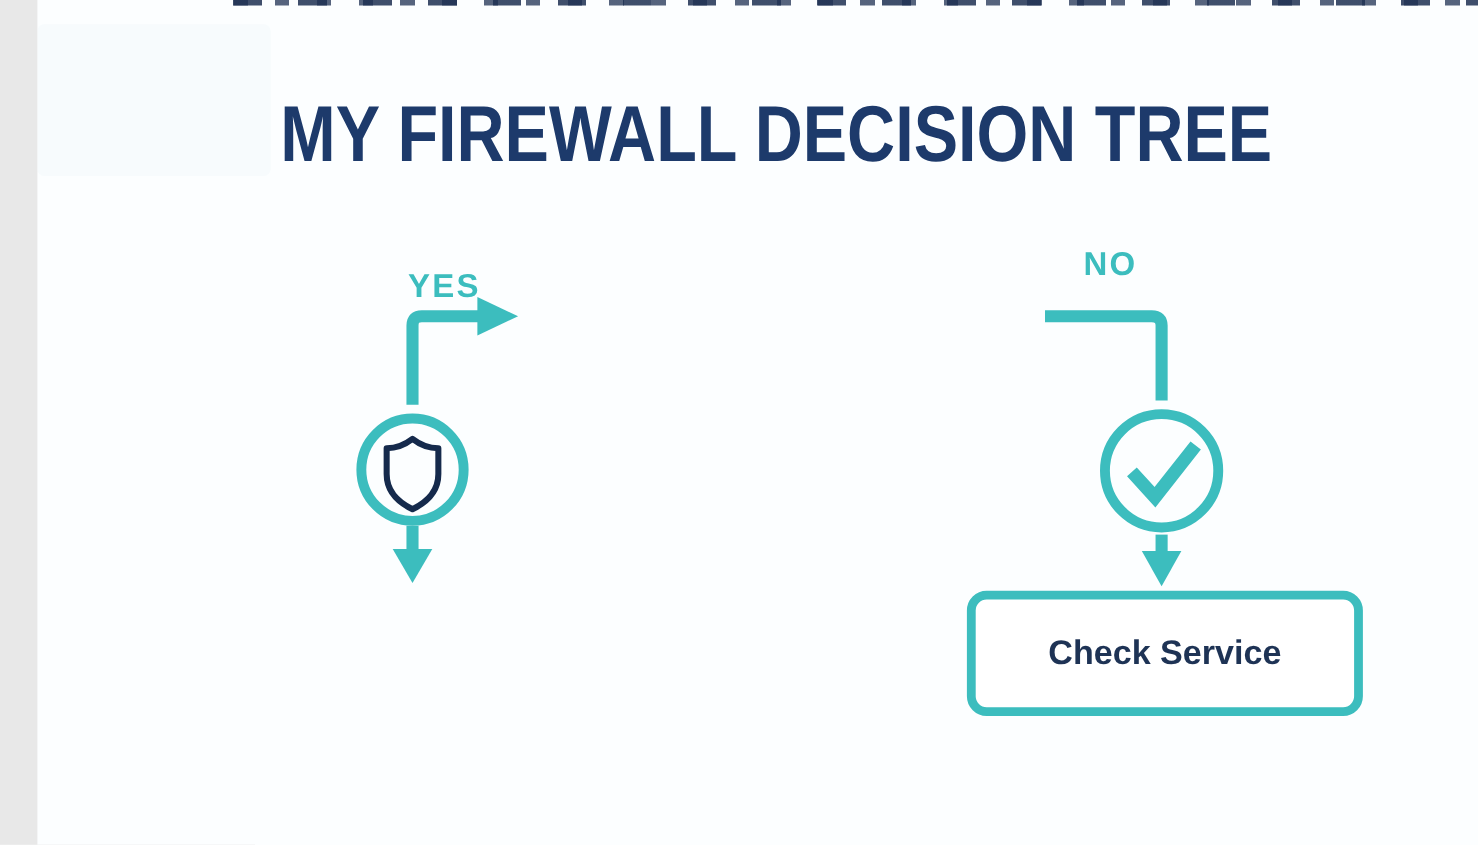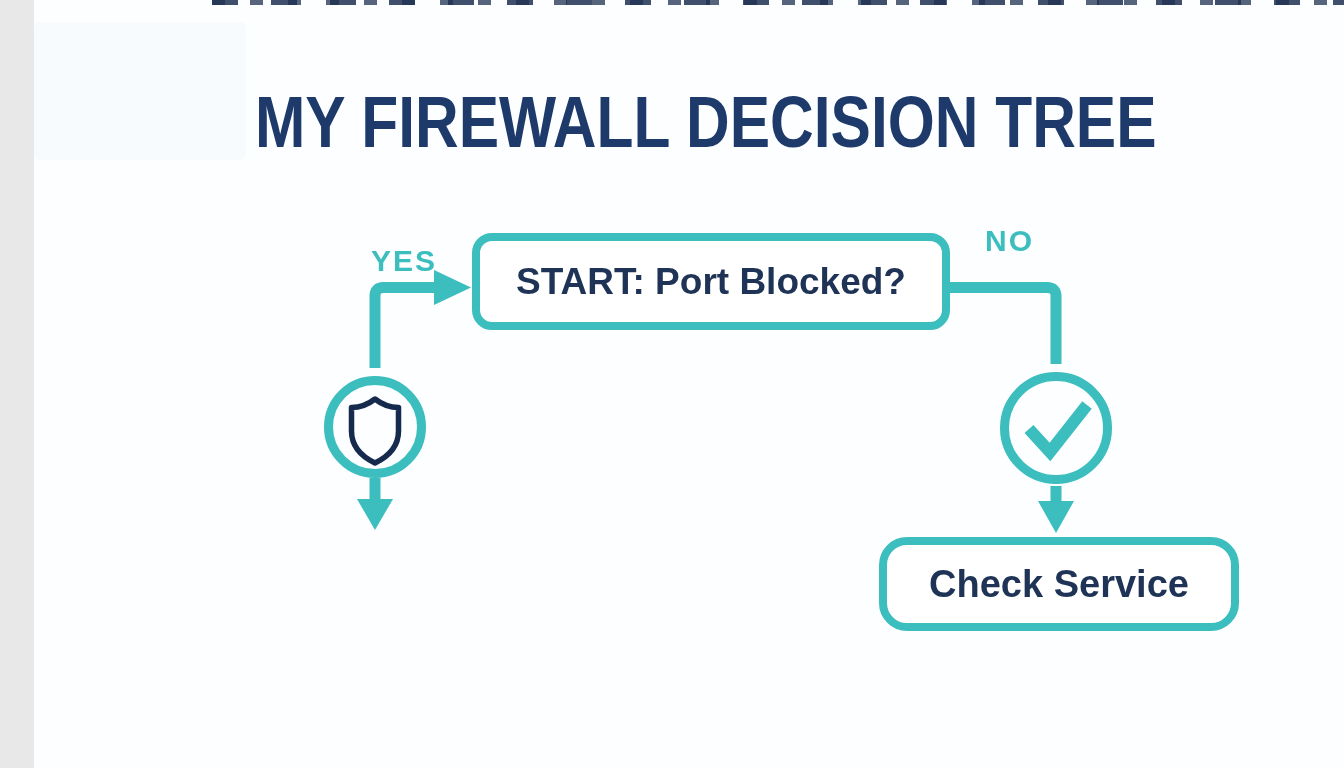--- a/index.html
+++ b/index.html
@@ -83,23 +83,23 @@
     left: 438px; top: 233px; width: 478px; height: 97px;
     font-size: 37px;
   }
   .node-rules {
     left: 160px; top: 537px; width: 358px; height: 121px;
     font-size: 35px;
     line-height: 1.22;
     border-radius: 18px;
   }
   .node-service {
-    left: 845px; top: 537px; width: 360px; height: 94px;
-    font-size: 38px;
-    border-radius: 28px;
+    left: 845px; top: 537px; width: 360px; height: 114px;
+    font-size: 31px;
+    border-radius: 18px;
   }
   .branch-label {
     position: absolute;
     color: var(--teal);
     font-weight: bold;
     font-size: 30px;
     letter-spacing: 2px;
     line-height: 1;
   }
   .label-yes { left: 337px; top: 246px; }
@@ -133,22 +133,19 @@
     <path class="conn" d="M341,478 L341,502"></path>
     <polygon class="head" points="323,499 359,499 341,530"></polygon>
 
     <path class="conn" d="M1022,486 L1022,504"></path>
     <polygon class="head" points="1004,501 1040,501 1022,533"></polygon>
   </svg>
 
   <div class="branch-label label-yes">YES</div>
   <div class="branch-label label-no">NO</div>
 
-  <div class="node node-start">
-    <span>START: Port Blocked?</span>
-  </div>
 
 
   <div class="node node-service">
     <span>Check Service</span>
   </div>
 
 </div>
 
 </body></html>

